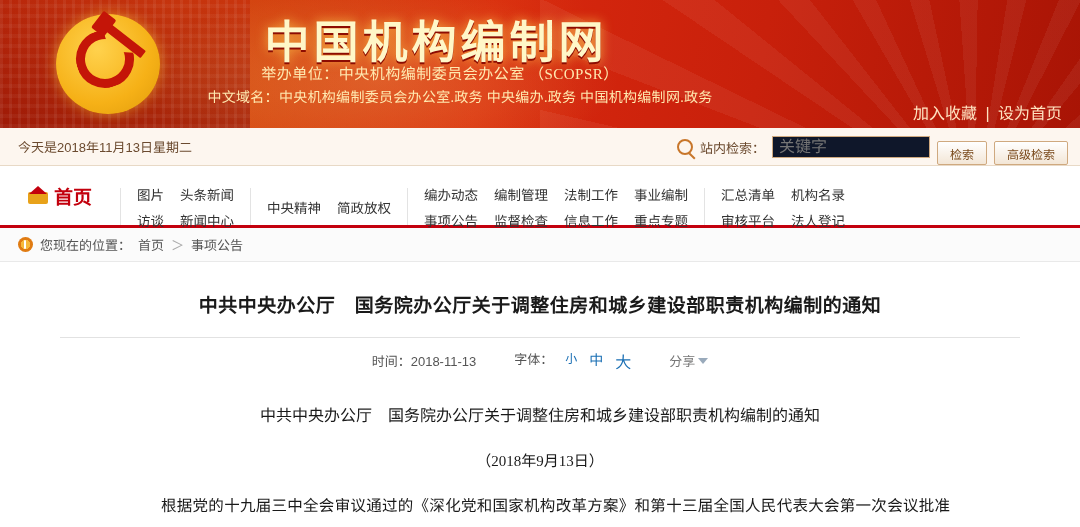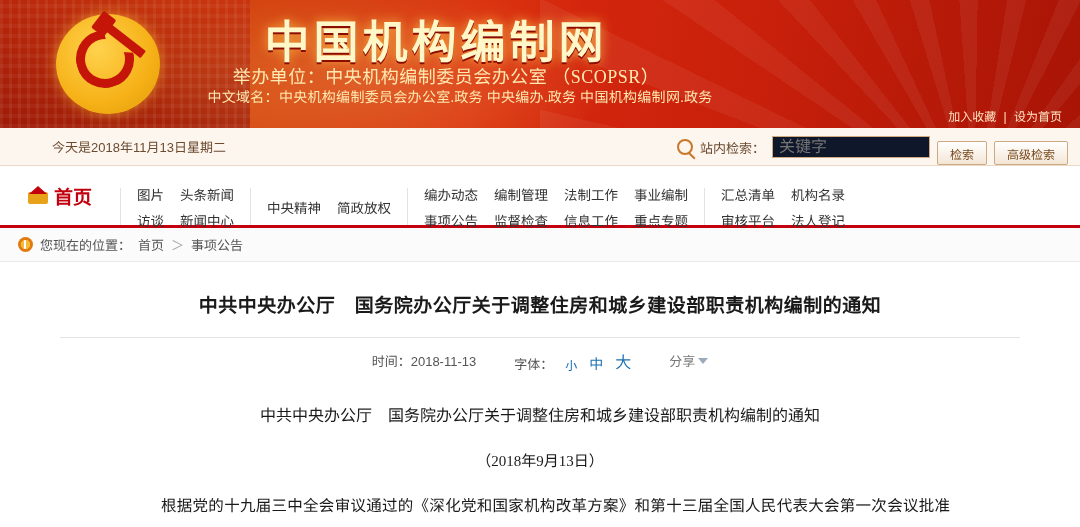--- a/index.html
+++ b/index.html
@@ -64,43 +64,42 @@
     transform: rotate(-18deg);
   }
   .banner-title {
     position: absolute; left: 166px; top: 6px; width: 540px;
     font-size: 45px; font-weight: 700; letter-spacing: 4px;
     color: #fff7c8; text-align:center;
     text-shadow: 0 2px 0 #8d0c02, 0 0 12px rgba(255,210,80,.8);
     font-family: "Liberation Serif", serif;
   }
   .banner-sub1 {
-    position:absolute; left: 166px; top: 62px; width: 560px; text-align:center;
-    font-size: 18px; color:#ffe9b0; letter-spacing:.5px;
+    position:absolute; left: 160px; top: 62px; width: 560px; text-align:center;
+    font-size: 15px; color:#ffe9b0; letter-spacing:.5px;
     font-family:"Liberation Serif", serif;
   }
   .banner-sub2 {
     position:absolute; left: 150px; top: 86px; width: 620px; text-align:center;
     font-size: 14px; color:#ffe9b0; letter-spacing:.3px;
     font-family:"Liberation Serif", serif;
   }
   .banner-links {
     position:absolute; right: 14px; bottom: 4px;
-    font-size: 12px; color:#ffe2c0;
+    font-size: 16px; color:#ffe2c0;
   }
   .banner-links a { color:#ffe2c0; text-decoration:none; padding:0 4px; }
 
   
   .searchbar {
     height: 38px; width:1080px;
     background:#fdf6ef;
     border-bottom: 1px solid #e8d9c6;
     display:flex; align-items:center;
     position: relative;
-    padding-left: 34px;
   }
   .today { margin-left: 18px; font-size: 13px; color:#6b4a2f; }
   .search-right {
     position:absolute; right: 12px; top:0; height:38px;
     display:flex; align-items:center; gap:7px;
   }
   .mag {
     width:16px;height:16px;border:2px solid #c8762a;border-radius:50%;
     position:relative; display:inline-block;
   }
@@ -169,21 +168,21 @@
     line-height:1.5; letter-spacing:.5px;
     font-family:"Liberation Serif", serif;
     padding: 4px 0 16px 0;
   }
   .art-meta{
     border-top:1px solid #e2e2e2;
     display:flex; align-items:center; justify-content:center; gap:38px;
     padding: 11px 0 10px 0; font-size:13px; color:#555;
     position:relative;
   }
-  .art-meta .fonts{ display:flex; align-items:flex-end; gap:12px; }
+  .art-meta .fonts{ display:flex; align-items:flex-start; gap:12px; }
   .art-meta .fonts b{font-weight:400;color:#555;}
   .fs{ color:#1a6fb4; cursor:pointer; }
   .fs.s{font-size:12px;} .fs.m{font-size:14px;} .fs.l{font-size:16px;}
   .share{ display:flex; align-items:center; gap:3px; color:#777; font-size:13px;}
   .caret{width:0;height:0;border-left:5px solid transparent;border-right:5px solid transparent;border-top:6px solid #9ab;display:inline-block;}
 
   .art-body{ padding: 18px 70px 0 70px; }
   .p-center{ text-align:center; font-size:16px; color:#1a1a1a; line-height:1.9;
     font-family:"Liberation Serif", serif; }
   .p-date{ text-align:center; font-size:15px; color:#1a1a1a; padding-top:18px;

